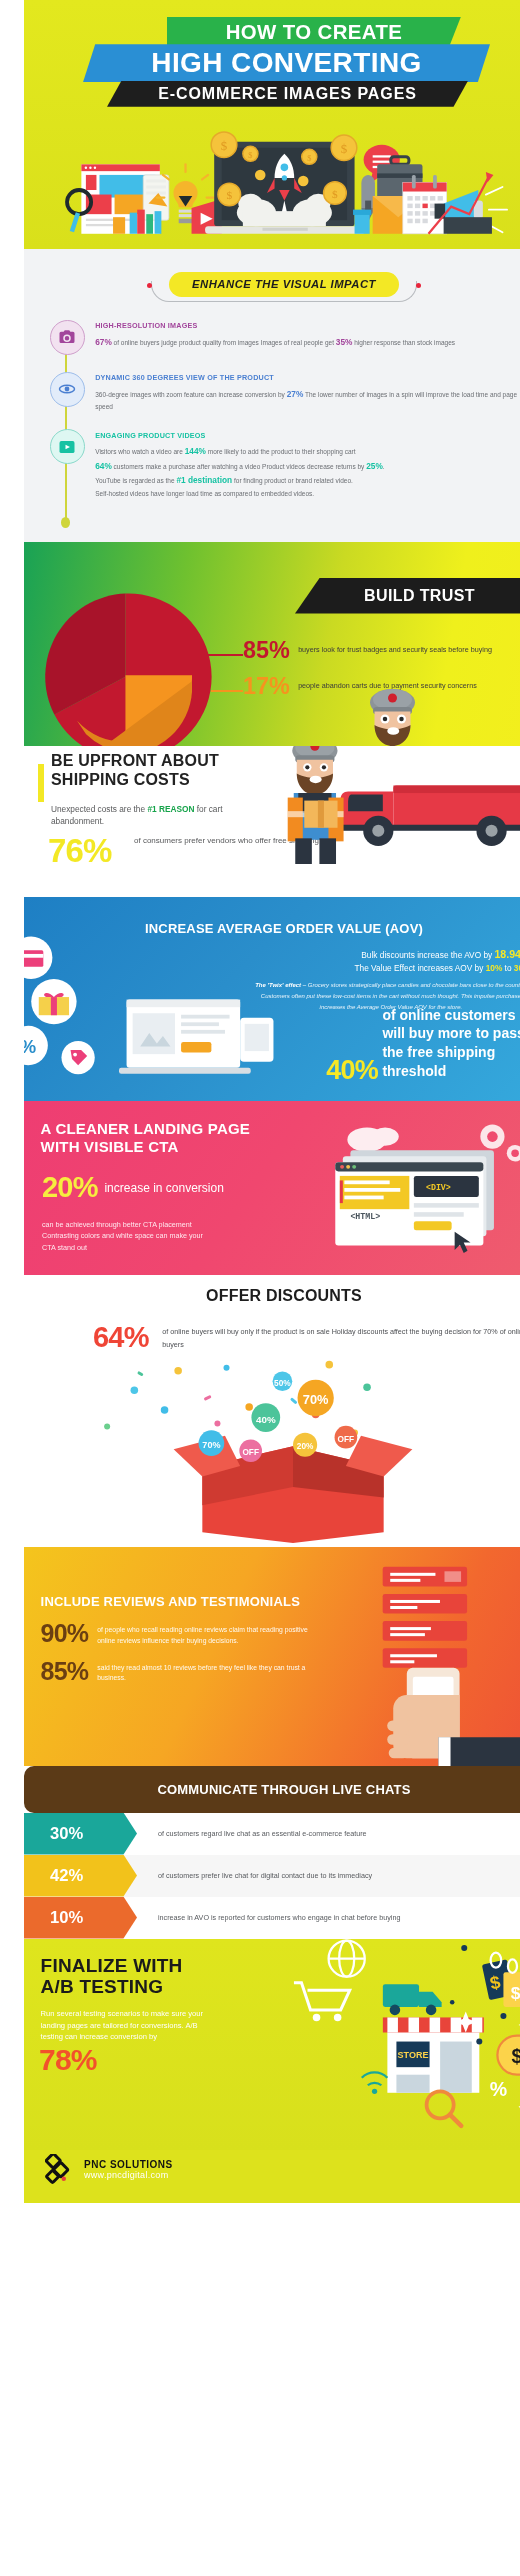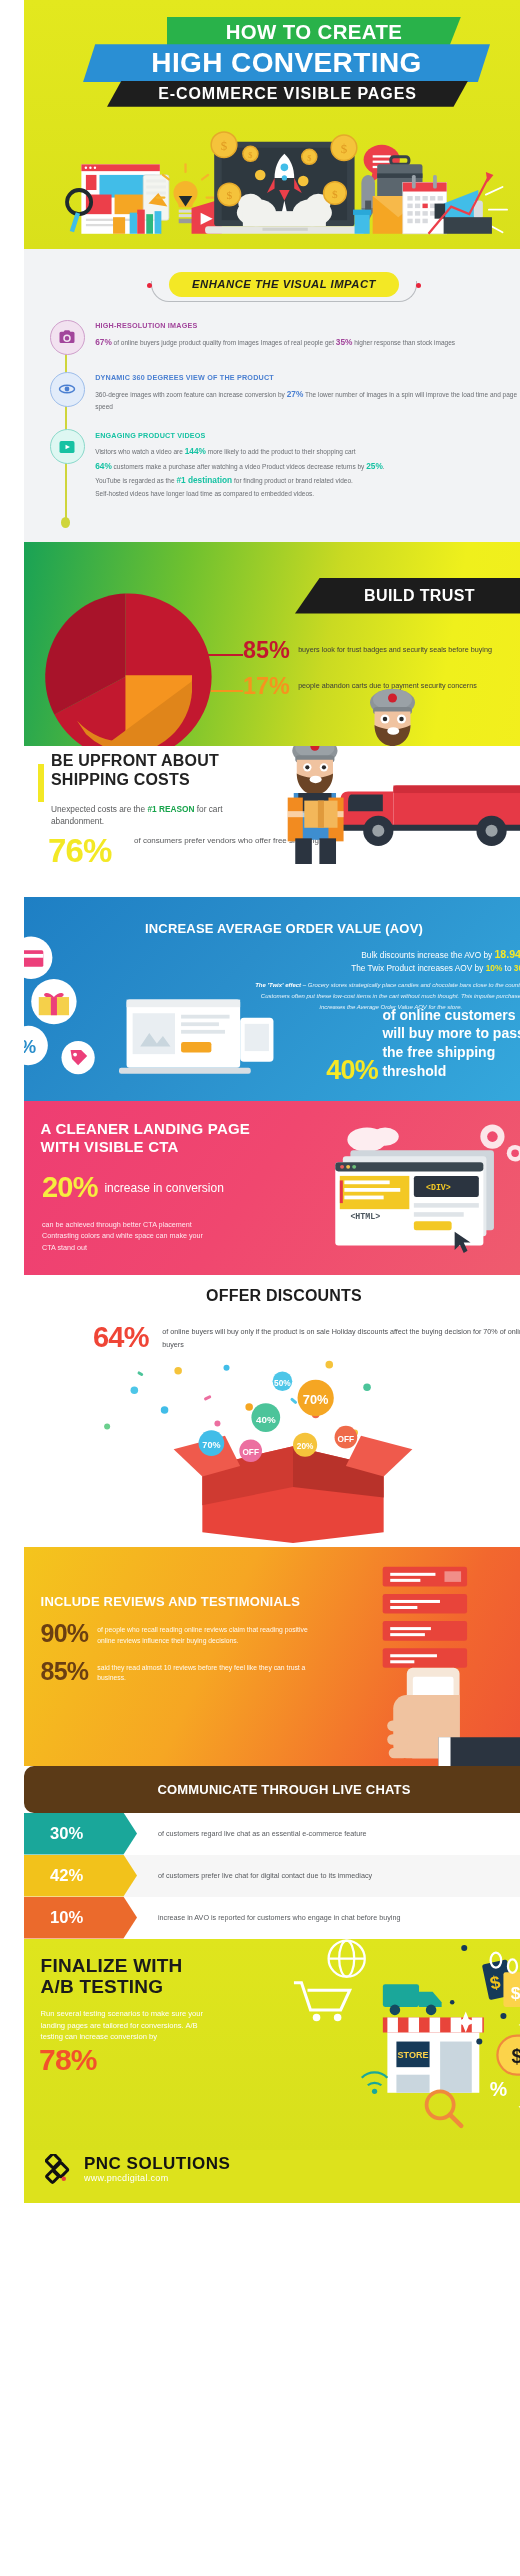--- a/index.html
+++ b/index.html
@@ -165,33 +165,33 @@
     background:linear-gradient(180deg,#dfe51d 0%,#d8e01c 100%);
   }
   .ab-h { padding:16.6px 0 0 16.6px; font-size:19px; font-weight:bold; color:#1b1b1b; line-height:1.12; letter-spacing:0.2px;}
   .ab-p { padding:10.6px 0 0 16.6px; font-size:7.6px; line-height:1.5; color:#ffffff; width:181px;}
   .ab-n { padding:3px 0 0 15px; font-size:30px; font-weight:bold; color:#f2522b; line-height:1; letter-spacing:-0.8px;}
 
   
   .foot { background:#dde21c; height:53px; position:relative; }
   .foot-in { display:flex; align-items:center; padding:4.5px 0 0 21px; }
   .logo-mark { width:30px; height:30px; position:relative; margin-right:9px; }
-  .foot-txt .n { font-size:17px; font-weight:bold; color:#131313; letter-spacing:0.5px; line-height:1.1;}
+  .foot-txt .n { font-size:10px; font-weight:bold; color:#131313; letter-spacing:0.5px; line-height:1.1;}
   .foot-txt .u { font-size:9px; color:#ffffff; letter-spacing:0.3px; }
 </style>
 </head>
 <body>
 
 <div class="page">
 
   <section class="hero">
     <div class="ribbon-wrap">
       <div class="rib rib1">HOW TO CREATE</div>
       <div class="rib rib2">HIGH CONVERTING</div>
-      <div class="rib rib3">E-COMMERCE VISIBLE PAGES</div>
+      <div class="rib rib3">E-COMMERCE IMAGES PAGES</div>
     </div>
 
     <div class="hero-art">
       <svg width="520" height="121" viewBox="0 0 689 160">
 
         <rect x="76" y="48" width="104" height="92" fill="#fff"></rect>
         <rect x="76" y="48" width="104" height="9" fill="#ec3f4a"></rect>
         <circle cx="82" cy="52.5" r="1.6" fill="#fff"></circle>
           <circle cx="88" cy="52.5" r="1.6" fill="#fff"></circle>
           <circle cx="94" cy="52.5" r="1.6" fill="#fff"></circle>
@@ -499,21 +499,21 @@
 
         <rect x="40" y="166" width="22" height="34" fill="#2b3440"></rect>
         <rect x="72" y="166" width="22" height="34" fill="#2b3440"></rect>
       </g>
     </svg>
   </section>
 
   <section class="aov">
     <div class="aov-h">INCREASE AVERAGE ORDER VALUE (AOV)</div>
     <div class="aov-l1"><span>Bulk discounts increase the AVO by </span><span class="hi-big">18.94%</span></div>
-    <div class="aov-l2"><span>The Twix Product increases AOV by </span><span class="hi">10%</span><span> to </span><span class="hi">30%</span></div>
+    <div class="aov-l2"><span>The Value Effect increases AOV by </span><span class="hi">10%</span><span> to </span><span class="hi">30%</span></div>
     <div class="aov-p"><b>The 'Twix' effect</b><span> – Grocery stores strategically place candies and chocolate  bars close to the counter. Customers often put these low-cost items in the cart without much thought. This impulse purchase increases the Average Order Value AOV for the store.</span></div>
     <div class="aov-40">
       <div class="n">40%</div>
       <div class="t">of online customers will buy more to pass the free shipping threshold</div>
     </div>
 
     <svg width="174" height="174" viewBox="0 0 230 230" style="position:absolute;left:-16.6px;top:35px;">
       <circle cx="32" cy="34" r="28" fill="#fff"></circle>
       <g transform="translate(16,20)">
           <rect x="0" y="4" width="32" height="22" rx="2" fill="#ec3f7a"></rect>

